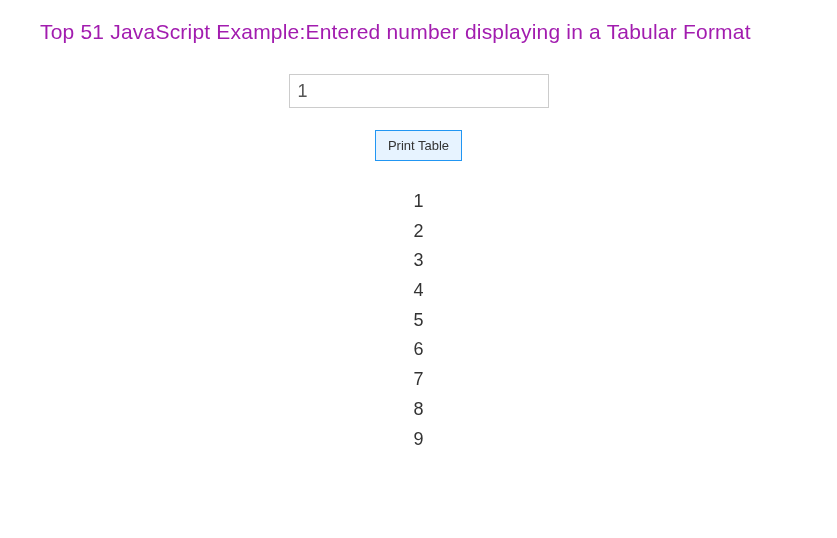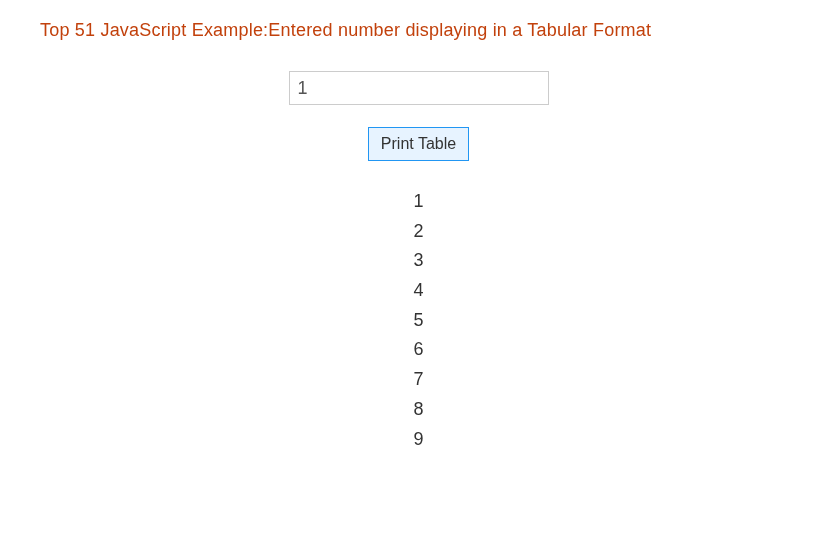--- a/index.html
+++ b/index.html
@@ -10,23 +10,23 @@
     body {
       font-family: 'Segoe UI', Tahoma, Geneva, Verdana, sans-serif;
       background: #ffffff;
       width: 837px;
       height: 538px;
       padding: 20px 40px;
       color: #333;
       font-weight: 300;
     }
     .heading {
-      font-size: 18px;
+      font-size: 21px;
       font-weight: 300;
-      color: #c2410c;
+      color: #a21caf;
       margin-bottom: 30px;
       letter-spacing: 0.2px;
     }
     .center-area {
       text-align: center;
     }
     .number-input {
       width: 260px;
       height: 34px;
       border: 1px solid #ccc;
@@ -37,21 +37,21 @@
       font-weight: 300;
       outline: none;
     }
     .btn-wrap {
       margin-top: 22px;
     }
     .print-btn {
       background: #e7f3ff;
       border: 1px solid #2196f3;
       color: #333;
-      font-size: 16px;
+      font-size: 13px;
       padding: 7px 12px;
       cursor: pointer;
       font-family: inherit;
     }
     .results {
       margin-top: 26px;
     }
     .result-item {
       font-size: 18px;
       color: #333;

